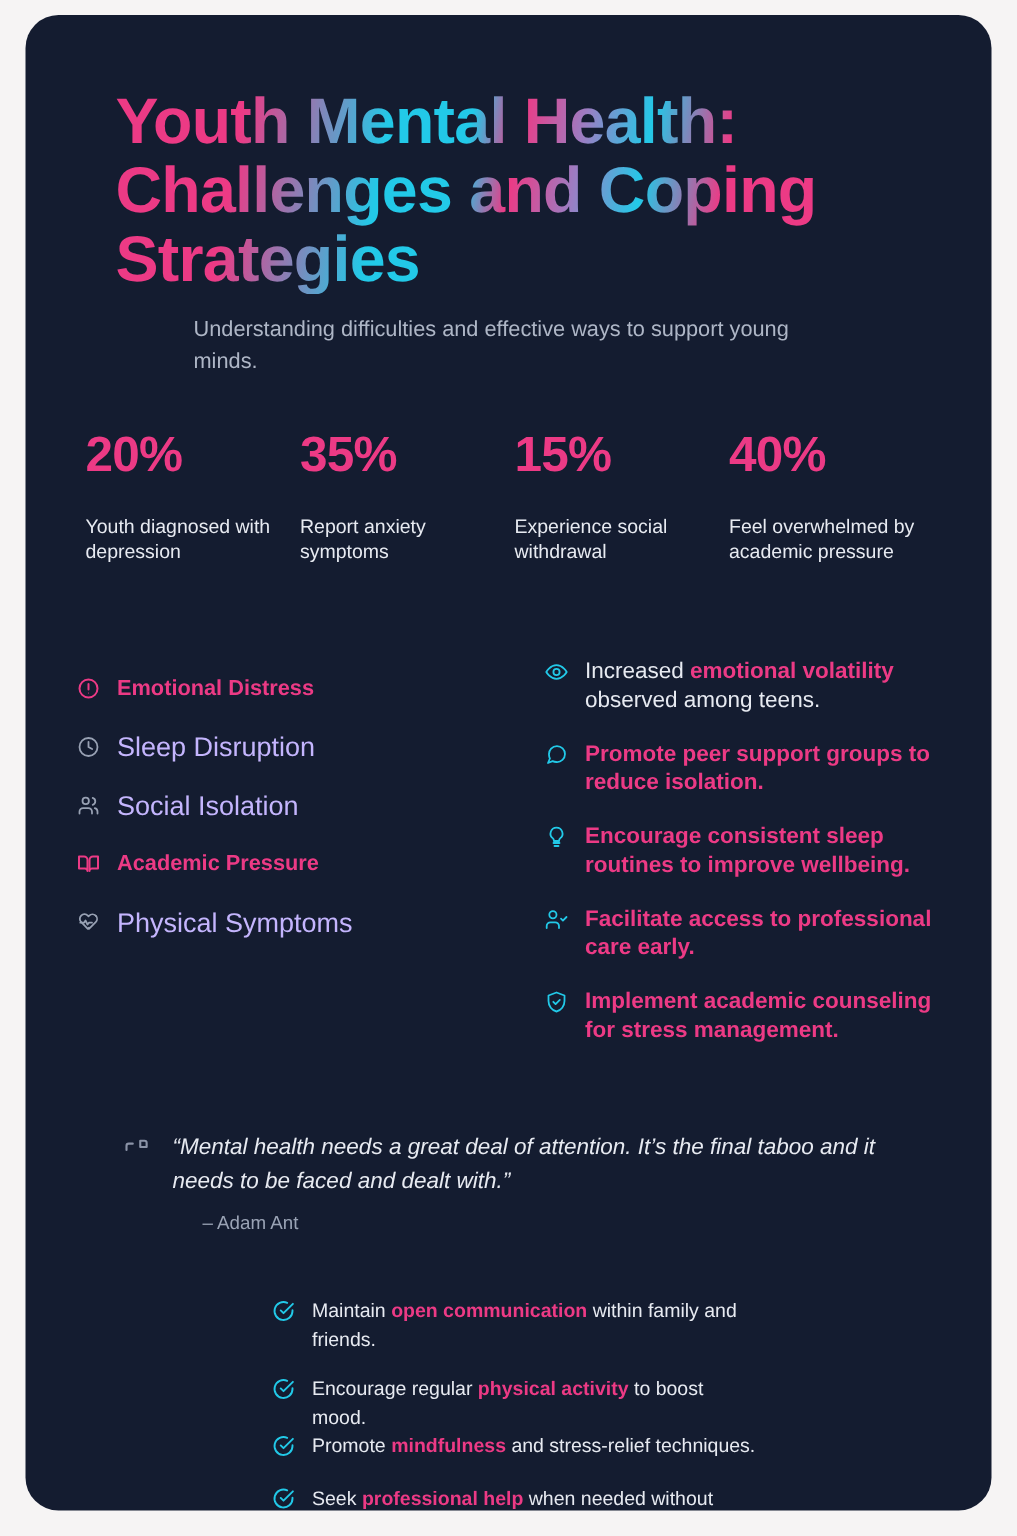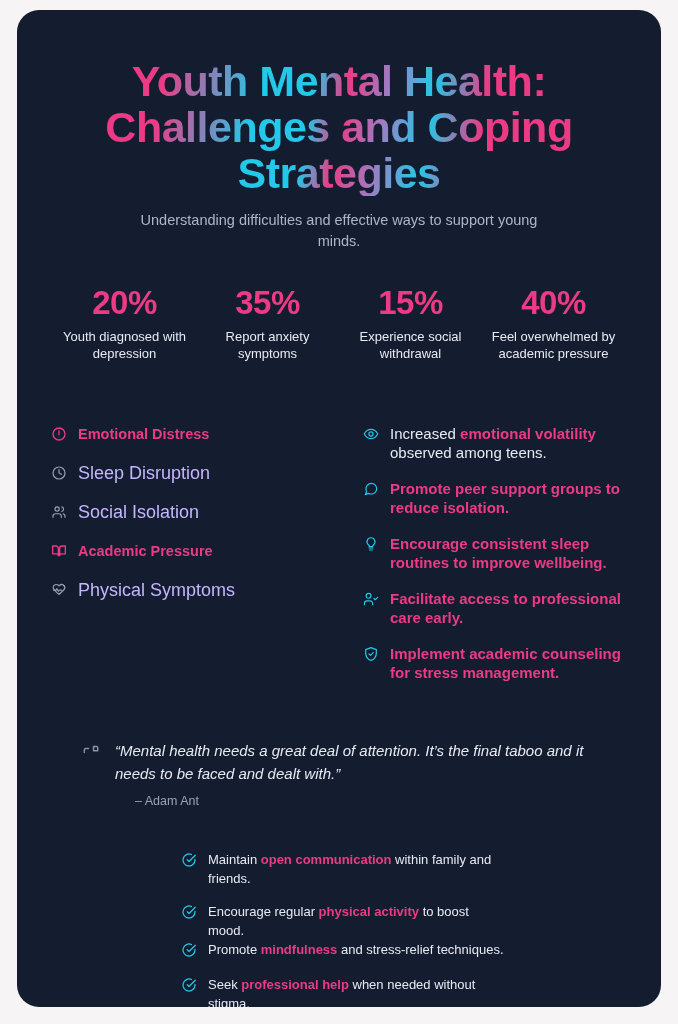--- a/index.html
+++ b/index.html
@@ -28,21 +28,20 @@
     height: 997px;
     background: #141c30;
     border-radius: 22px;
     box-sizing: border-box;
     overflow: hidden;
   }
 
   
   .header {
     padding: 48px 60px 0 60px;
-    text-align: center;
   }
   .title {
     font-size: 43px;
     line-height: 46px;
     font-weight: bold;
     letter-spacing: -0.5px;
     margin: 0;
     background: linear-gradient(100deg,
                 #ec3a85 0%, #ec3a85 16%,
                 #22c9e8 34%, #22c9e8 44%,
@@ -65,51 +64,52 @@
 
   
   .stats {
     display: flex;
     justify-content: space-between;
     align-items: flex-start;
     padding: 32px 36px 0 36px;
   }
   .stat {
     flex: 1 1 0;
-    text-align: center;
+    text-align: left;
     padding: 0 4px;
   }
   .stat-value {
     font-size: 33px;
     font-weight: bold;
     color: #ec3a85;
     line-height: 38px;
     letter-spacing: -0.5px;
   }
   .stat-label {
-    margin-top: 6px;
+    margin-top: 20px;
     font-size: 13px;
     line-height: 17px;
     color: #e7eaf1;
   }
 
   
   .columns {
     display: flex;
     padding: 62px 30px 0 34px;
   }
   .col-left { width: 300px; }
   .col-right { flex: 1; padding-left: 12px; }
 
   .chal-item {
     display: flex;
     align-items: center;
     gap: 11px;
     margin-bottom: 19px;
     min-height: 20px;
+    margin-top: 11px;
   }
   .chal-icon {
     width: 16px;
     height: 16px;
     flex: 0 0 16px;
     display: block;
   }
   .chal-label {
     font-size: 18px;
     line-height: 18px;

